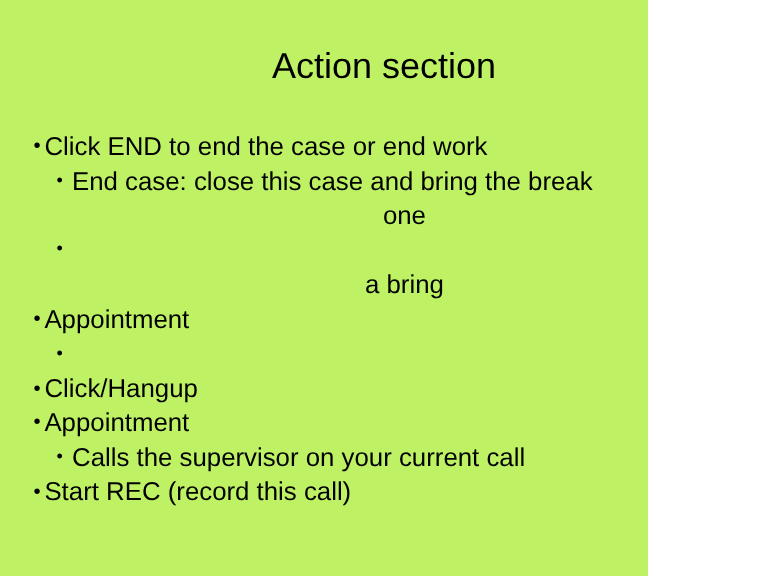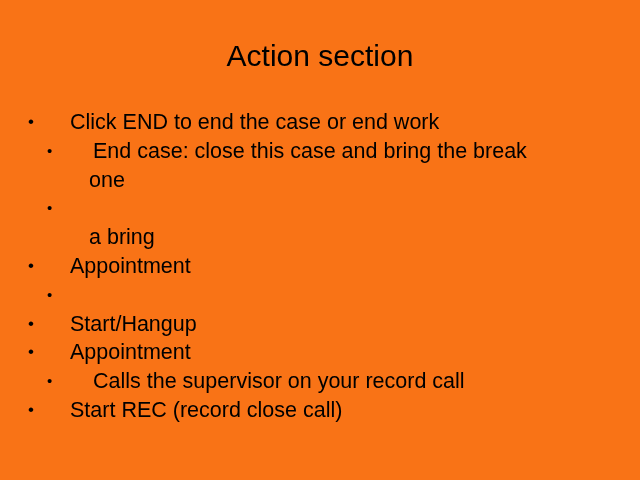--- a/index.html
+++ b/index.html
@@ -9,23 +9,23 @@
   body {
     width: 640px;
     height: 480px;
     background: #ffffff;
     font-family: "Liberation Sans", sans-serif;
     color: #000000;
     overflow: hidden;
   }
   .slide {
     position: relative;
-    width: 640px;
+    width: 540px;
     height: 480px;
-    background: #f97316;
+    background: #bef264;
     box-sizing: border-box;
   }
   .slide-title {
     position: absolute;
     top: 38px;
     left: 0;
     width: 640px;
     text-align: center;
     font-size: 30px;
     line-height: 36px;
@@ -49,40 +49,40 @@
     white-space: nowrap;
   }
   .bullet-line.lvl1 {
     padding-left: 0px;
   }
   .bullet-line.lvl2 {
     padding-left: 19px;
   }
   .bullet-line.cont {
     padding-left: 28px;
+    justify-content: center;
   }
   .bullet-mark {
     flex: 0 0 auto;
     display: inline-block;
     color: #000000;
   }
   .lvl1 > .bullet-mark {
     font-size: 17px;
     width: 9px;
     line-height: 28.8px;
   }
   .lvl2 > .bullet-mark {
     font-size: 15px;
     width: 13px;
     line-height: 28.8px;
   }
   .bullet-text {
     flex: 0 1 auto;
     display: inline-block;
-    margin-left: 33px;
   }
   .cont .bullet-text {
     padding-left: 0;
   }
 </style>
 </head>
 <body>
 
 <div class="slide">
 
@@ -116,32 +116,32 @@
       <span class="bullet-mark">•</span>
       <span class="bullet-text">Appointment</span>
     </div>
 
     <div class="bullet-line lvl2">
       <span class="bullet-mark">•</span>
     </div>
 
     <div class="bullet-line lvl1">
       <span class="bullet-mark">•</span>
-      <span class="bullet-text">Start/Hangup</span>
+      <span class="bullet-text">Click/Hangup</span>
     </div>
 
     <div class="bullet-line lvl1">
       <span class="bullet-mark">•</span>
       <span class="bullet-text">Appointment</span>
     </div>
 
     <div class="bullet-line lvl2">
       <span class="bullet-mark">•</span>
-      <span class="bullet-text">Calls the supervisor on your record call</span>
+      <span class="bullet-text">Calls the supervisor on your current call</span>
     </div>
 
     <div class="bullet-line lvl1">
       <span class="bullet-mark">•</span>
-      <span class="bullet-text">Start REC (record close call)</span>
+      <span class="bullet-text">Start REC (record this call)</span>
     </div>
 
   </div>
 </div>
 
 </body></html>

